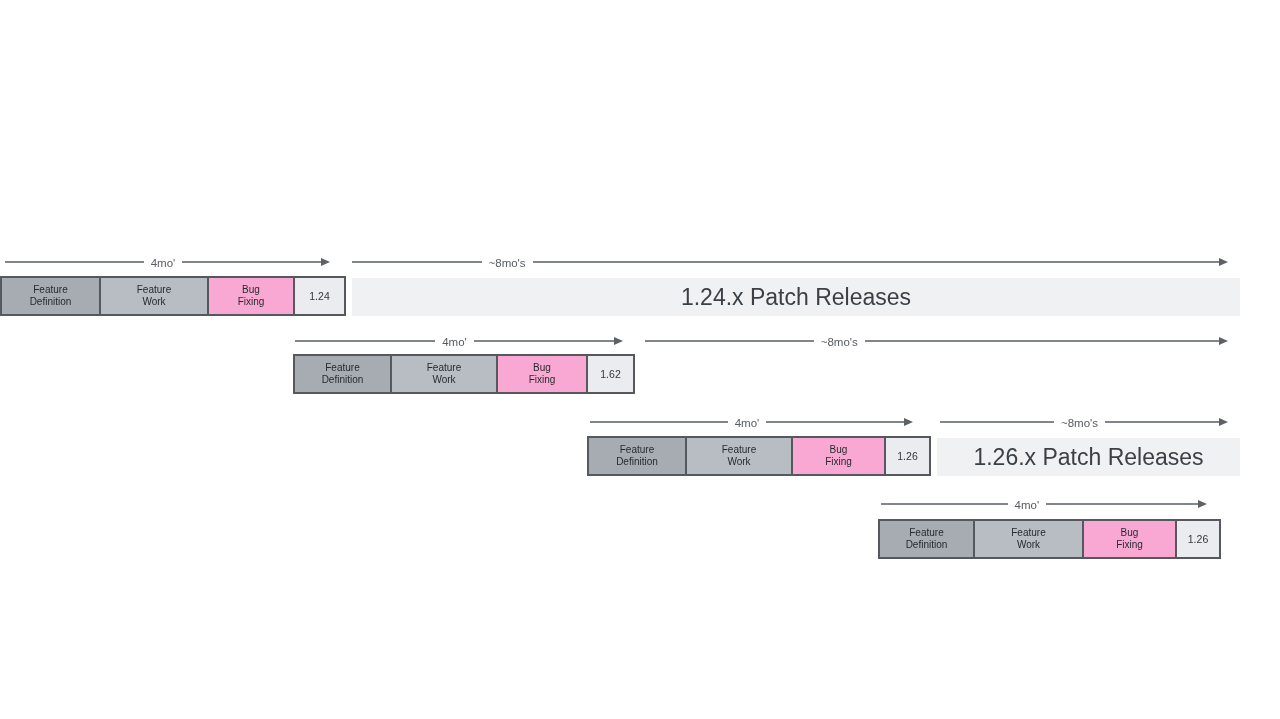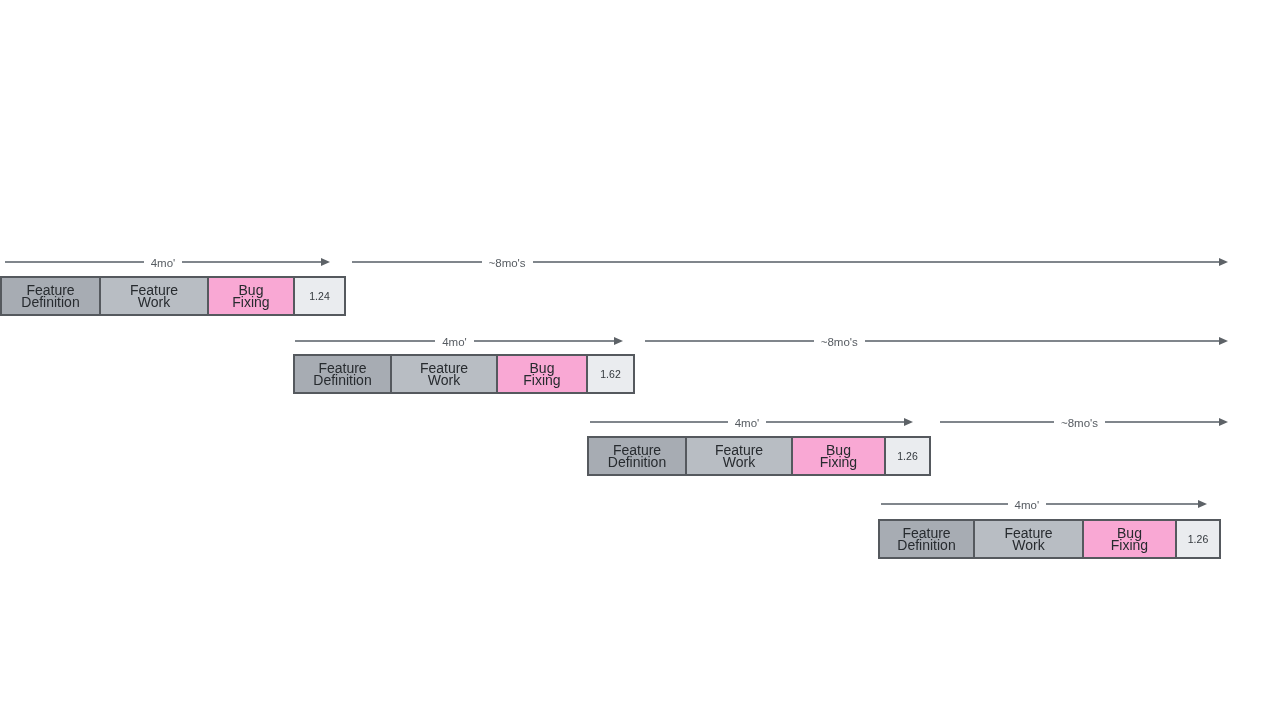--- a/index.html
+++ b/index.html
@@ -45,21 +45,21 @@
     height: 40px;
   }
   .seg {
     box-sizing: border-box;
     border: 2px solid #55595e;
     margin-left: -2px;
     display: flex;
     align-items: center;
     justify-content: center;
     text-align: center;
-    font-size: 14px;
+    font-size: 10px;
     line-height: 12px;
     color: #272b2f;
     white-space: pre-line;
   }
   .seg:first-child { margin-left: 0; }
   .seg.fd  { background: #a7acb3; }
   .seg.fw  { background: #b8bdc3; }
   .seg.bf  { background: #f9a8d4; }
   .seg.ver { background: #eaecef; font-size: 10.5px; color: #33383d; }
 
@@ -90,20 +90,23 @@
     <span class="head"></span>
   </div>
 
   <div class="arrow" style="left:352px; top:253px; width:876px;">
     <span class="line" style="flex-grow:1"></span>
     <span class="alabel">~8mo's</span>
     <span class="line" style="flex-grow:5.3"></span>
     <span class="head"></span>
   </div>
 
+  <div class="patch-bar" style="left:352px; top:278px; width:888px;">
+    <span class="patch-title">1.24.x Patch Releases</span>
+  </div>
 
   <div class="bar" style="left:0px; top:276px;">
     <div class="seg fd" style="width:101px">Feature
 Definition</div>
     <div class="seg fw" style="width:110px">Feature
 Work</div>
     <div class="seg bf" style="width:88px">Bug
 Fixing</div>
     <div class="seg ver" style="width:53px">1.24</div>
   </div>
@@ -140,20 +143,23 @@
     <span class="head"></span>
   </div>
 
   <div class="arrow" style="left:940px; top:413px; width:288px;">
     <span class="line" style="flex-grow:1"></span>
     <span class="alabel">~8mo's</span>
     <span class="line" style="flex-grow:1"></span>
     <span class="head"></span>
   </div>
 
+  <div class="patch-bar" style="left:937px; top:438px; width:303px;">
+    <span class="patch-title">1.26.x Patch Releases</span>
+  </div>
 
   <div class="bar" style="left:587px; top:436px;">
     <div class="seg fd" style="width:100px">Feature
 Definition</div>
     <div class="seg fw" style="width:108px">Feature
 Work</div>
     <div class="seg bf" style="width:95px">Bug
 Fixing</div>
     <div class="seg ver" style="width:47px">1.26</div>
   </div>

